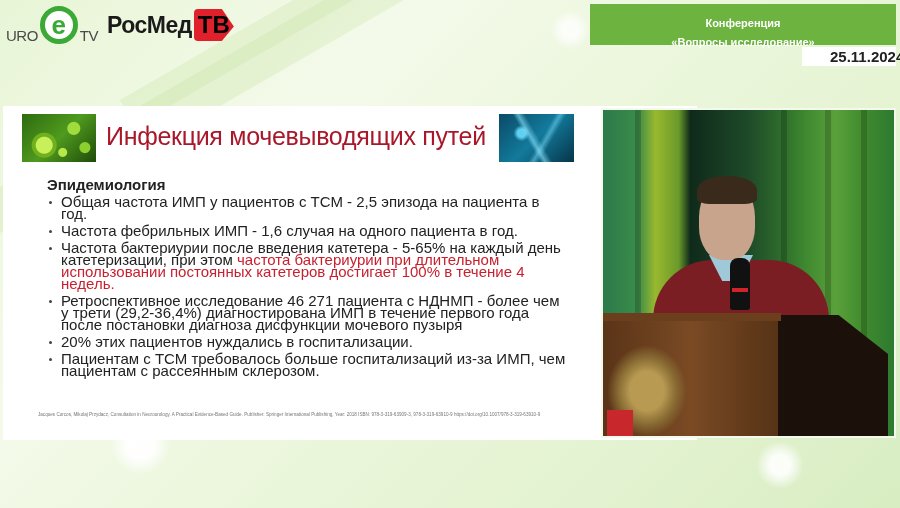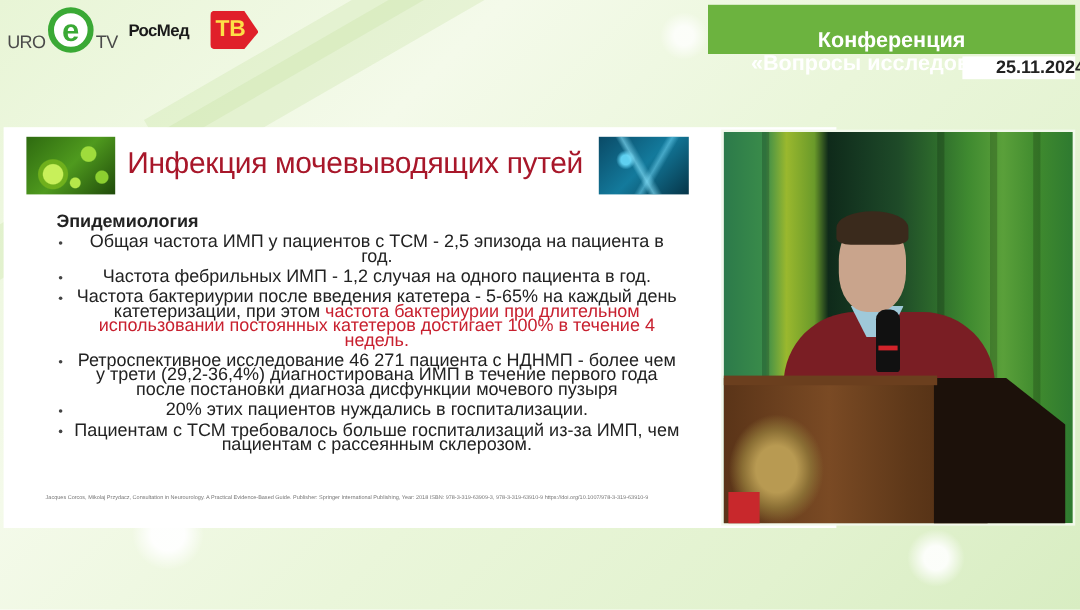--- a/index.html
+++ b/index.html
@@ -20,33 +20,33 @@
 
     
     .logo-uro { position: absolute; left: 6px; top: 6px; height: 38px; display: flex; align-items: flex-end; }
     .logo-uro .txt { font-size: 15px; color: #4a4a4a; letter-spacing: -0.5px; }
     .logo-uro .circle {
       width: 38px; height: 38px; border-radius: 50%; border: 5px solid #3aa935;
       display: flex; align-items: center; justify-content: center; margin: 0 2px;
       color: #3aa935; font-weight: bold; font-size: 26px; line-height: 1; background: #fff;
     }
     .logo-rosmed { position: absolute; left: 107px; top: 9px; height: 32px; display: flex; align-items: center; }
-    .logo-rosmed .txt { font-size: 14px; font-weight: bold; color: #1a1a1a; letter-spacing: -0.5px; }
+    .logo-rosmed .txt { font-size: 23px; font-weight: bold; color: #1a1a1a; letter-spacing: -0.5px; }
     .logo-rosmed .tv {
-      margin-left: 18px; height: 32px; width: 40px; background: #e0202a; color: #fde047;
-      font-size: 19px; font-weight: bold; display: flex; align-items: center; padding-left: 4px;
+      margin-left: 2px; height: 32px; width: 40px; background: #e0202a; color: #000000;
+      font-size: 24px; font-weight: bold; display: flex; align-items: center; padding-left: 4px;
       clip-path: polygon(0 0, 70% 0, 100% 55%, 70% 100%, 0 100%);
       border-radius: 4px 0 0 4px;
     }
 
     
     .conf-banner {
       position: absolute; left: 590px; top: 4px; width: 306px; height: 41px;
       background: #6cb33f; color: #fff; text-align: center;
-      font-weight: bold; font-size: 18px; line-height: 19px; padding-top: 20px;
+      font-weight: bold; font-size: 11px; line-height: 19px; padding-top: 10px;
     }
     .conf-date {
       position: absolute; left: 802px; top: 47px; width: 94px; height: 19px;
       background: #fff; color: #222; font-weight: bold; font-size: 15px;
       text-align: right; line-height: 19px; padding-left: 28px;
     }
 
     
     .slide {
       position: absolute; left: 3px; top: 106px; width: 694px; height: 334px;
@@ -71,21 +71,21 @@
     }
     .slide-title {
       position: absolute; left: 103px; top: 16px;
       font-size: 25px; color: #a8172a; letter-spacing: -0.3px; white-space: nowrap;
     }
     .slide-body {
       position: absolute; left: 44px; top: 73px; width: 520px;
       font-size: 15px; color: #222; line-height: 12px;
     }
     .section-heading { font-weight: bold; margin-bottom: 5px; }
-    .bullets { list-style: none; text-align: center; }
+    .bullets { list-style: none; }
     .bullets li { position: relative; padding-left: 14px; margin-bottom: 5px; }
     .bullets li::before {
       content: ""; position: absolute; left: 2px; top: 5px; width: 3px; height: 3px;
       background: #444; border-radius: 50%;
     }
     .hl { color: #c8202f; }
     .slide-ref {
       position: absolute; left: 35px; top: 305px; width: 530px;
       font-size: 4.6px; color: #777; line-height: 7px;
     }
@@ -160,21 +160,21 @@
 
 <div class="slide">
   <div class="slide-img-left"></div>
   <div class="slide-title">Инфекция мочевыводящих путей</div>
   <div class="slide-img-right"></div>
 
   <div class="slide-body">
     <div class="section-heading">Эпидемиология</div>
     <ul class="bullets">
       <li><span>Общая частота ИМП у пациентов с ТСМ -  2,5 эпизода на пациента в год.</span></li>
-      <li><span>Частота фебрильных ИМП - 1,2 случая на одного пациента в год.</span></li>
+      <li><span>Частота фебрильных ИМП - 1,6 случая на одного пациента в год.</span></li>
       <li><span>Частота бактериурии после введения катетера - 5-65% на каждый день катетеризации, при этом </span><span class="hl">частота бактериурии при длительном использовании постоянных катетеров достигает 100% в течение 4 недель.</span></li>
       <li><span>Ретроспективное исследование 46 271 пациента с НДНМП -  более чем у трети (29,2-36,4%) диагностирована ИМП в течение первого года после постановки диагноза дисфункции мочевого пузыря</span></li>
       <li><span>20% этих пациентов нуждались в госпитализации.</span></li>
       <li><span>Пациентам с ТСМ требовалось больше госпитализаций из-за ИМП, чем пациентам с рассеянным склерозом.</span></li>
     </ul>
   </div>
 
   <div class="slide-ref">Jacques Corcos, Mikolaj Przydacz, Consultation in Neurourology. A Practical Evidence-Based Guide. Publisher: Springer International Publishing, Year: 2018 ISBN: 978-3-319-63909-3, 978-3-319-63910-9 https://doi.org/10.1007/978-3-319-63910-9</div>
 </div>
 

